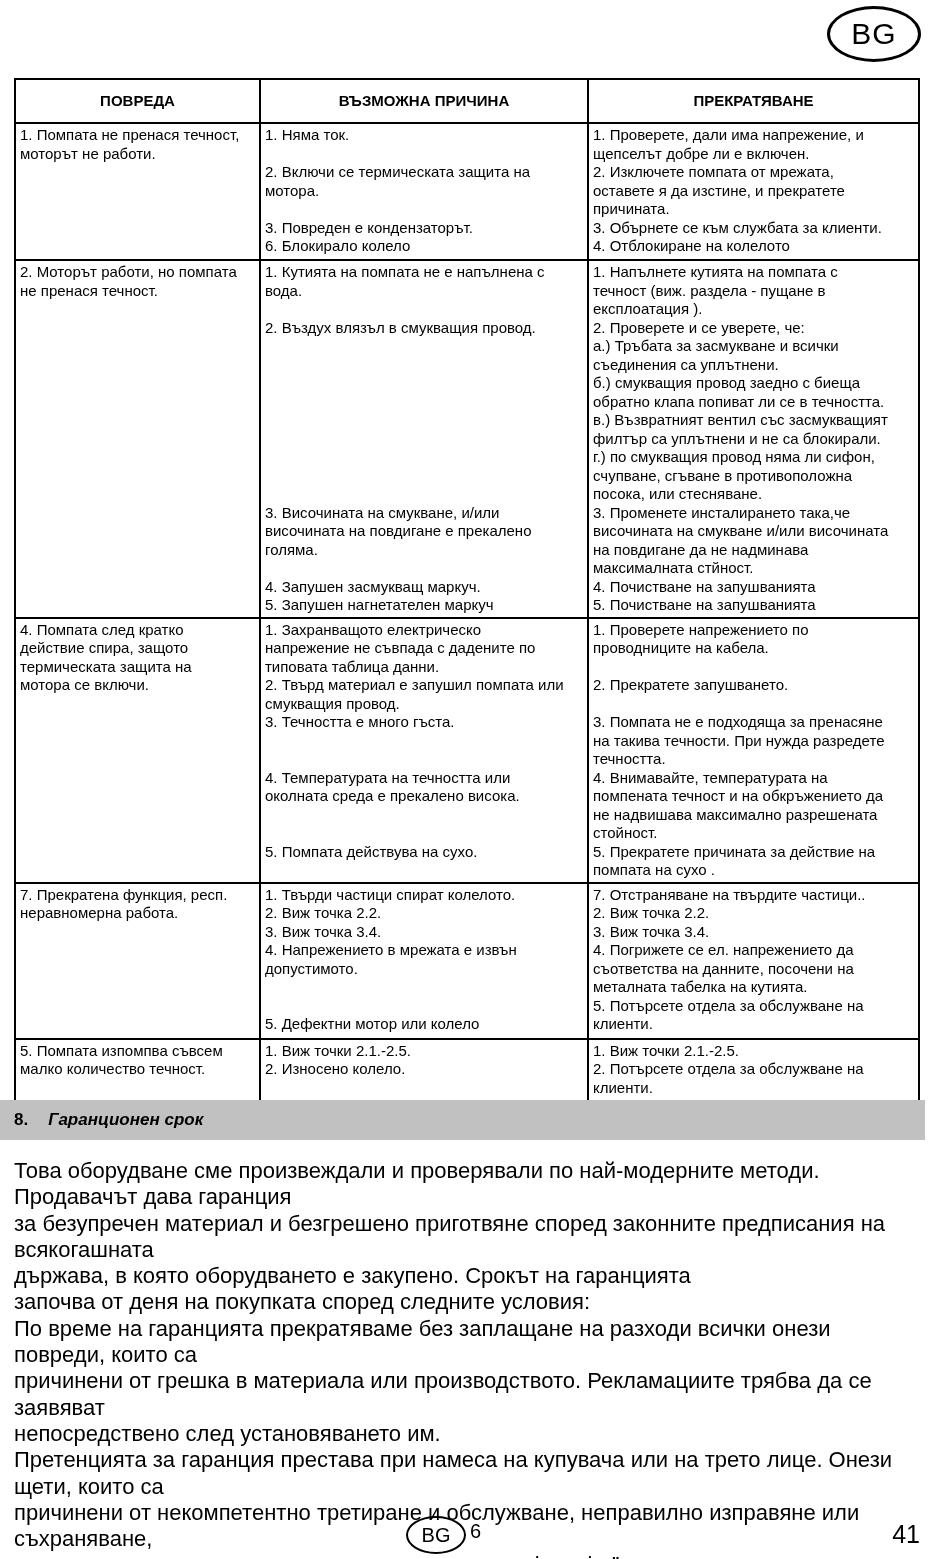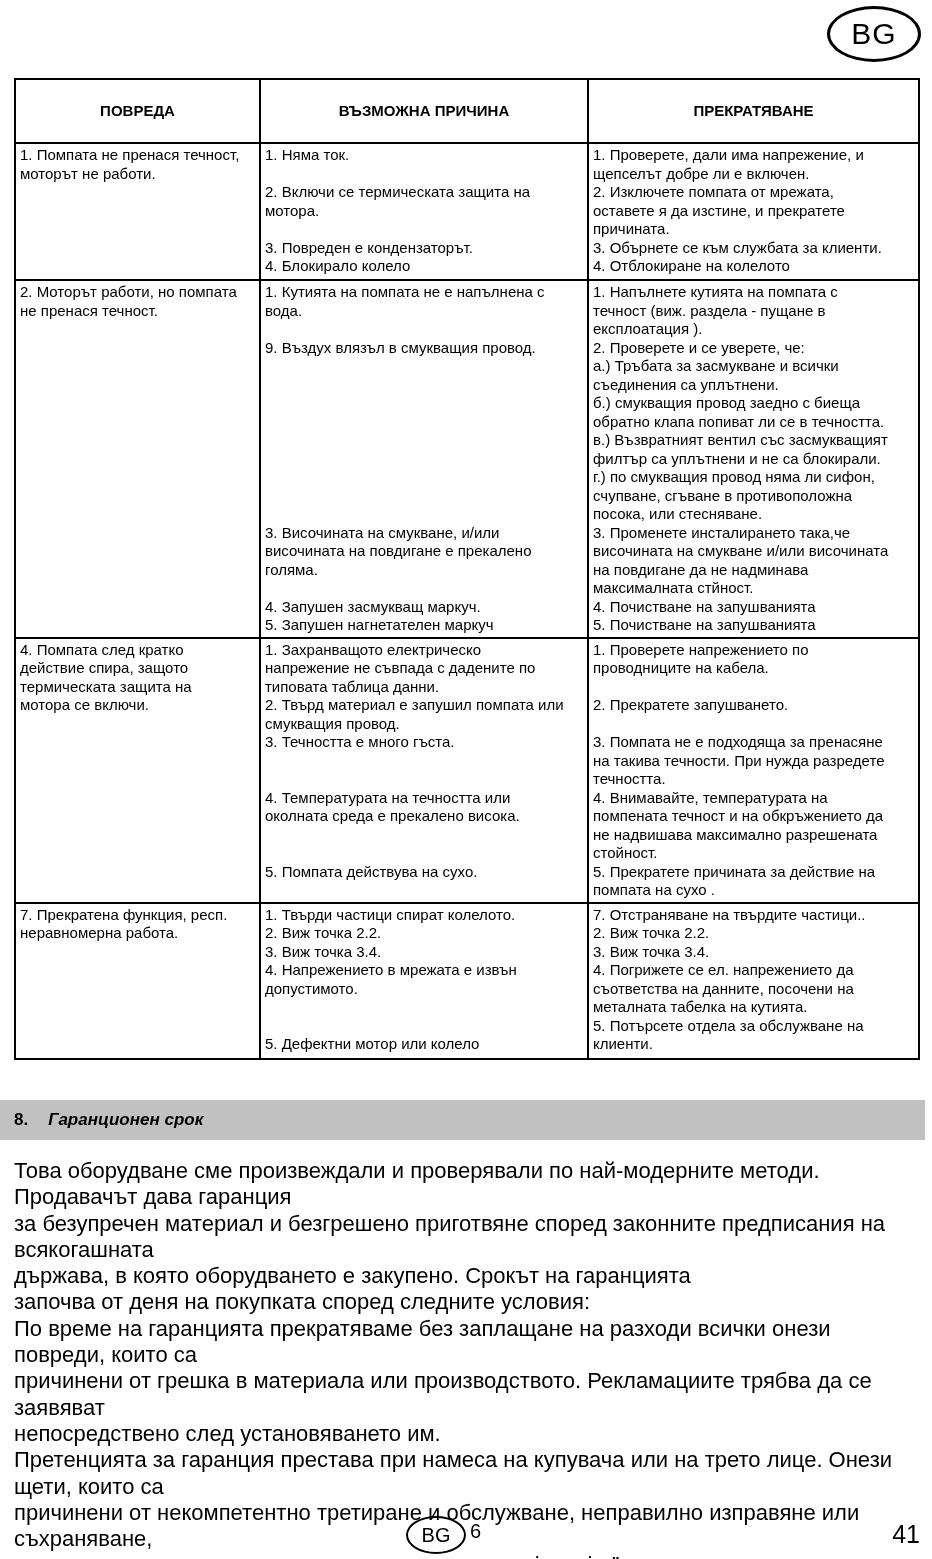--- a/index.html
+++ b/index.html
@@ -30,21 +30,21 @@
     border:2px solid #000;
     vertical-align:top;
     padding:2px 7px 2px 4px;
     font-size:15px;
     line-height:18.5px;
     white-space:pre-line;
     overflow:hidden;
   }
   table.tbl th{
     text-align:center;vertical-align:middle;
-    font-weight:bold;height:26px;padding:18px;
+    font-weight:bold;height:26px;padding:8px;
     white-space:normal;
     border-radius:12px;
   }
   tr.r1 td{height:131px}
   tr.r2 td{height:348px}
   tr.r3 td{height:257px}
   tr.r4 td{height:150px}
   tr.r5 td{height:56px}
   
   .section-band{
@@ -98,36 +98,36 @@
     </tr>
     <tr class="r1">
       <td>1. Помпата не пренася течност,
 моторът не работи.</td>
       <td>1. Няма ток.
 
 2. Включи се термическата защита на
 мотора.
 
 3. Повреден е кондензаторът.
-4. Блокирало колело</td>
+6. Блокирало колело</td>
       <td>1. Проверете, дали има напрежение, и
 щепселът добре ли е включен.
 2. Изключете помпата от мрежата,
 оставете я да изстине, и прекратете
 причината.
 3. Обърнете се към службата за клиенти.
 4. Отблокиране на колелото</td>
     </tr>
     <tr class="r2">
       <td>2. Моторът работи, но  помпата
 не пренася течност.</td>
       <td>1. Кутията на помпата не е напълнена с
 вода.
 
-9. Въздух влязъл в смукващия провод.
+2. Въздух влязъл в смукващия провод.
 
 
 
 
 
 
 
 
 
 3. Височината на смукване, и/или
@@ -202,20 +202,29 @@
 5. Дефектни мотор или колело</td>
       <td>7. Отстраняване на твърдите частици..
 2. Виж точка 2.2.
 3. Виж точка 3.4.
 4. Погрижете се ел. напрежението да
 съответства на данните, посочени на
 металната табелка на кутията.
 5. Потърсете отдела за обслужване на
 клиенти.</td>
     </tr>
+    <tr class="r5">
+      <td>5. Помпата изпомпва съвсем
+малко количество течност.</td>
+      <td>1. Виж точки 2.1.-2.5.
+2. Износено колело.</td>
+      <td>1. Виж точки 2.1.-2.5.
+2. Потърсете отдела за обслужване на
+клиенти.</td>
+    </tr>
   </tbody>
     </table>
 
   <div class="section-band">
     <span class="num">8.</span>
     <span class="ttl">Гаранционен срок</span>
   </div>
 
   <div class="warranty">Това оборудване сме произвеждали и проверявали по най-модерните методи. Продавачът дава гаранция
 за безупречен материал и безгрешено приготвяне според законните предписания на всякогашната

